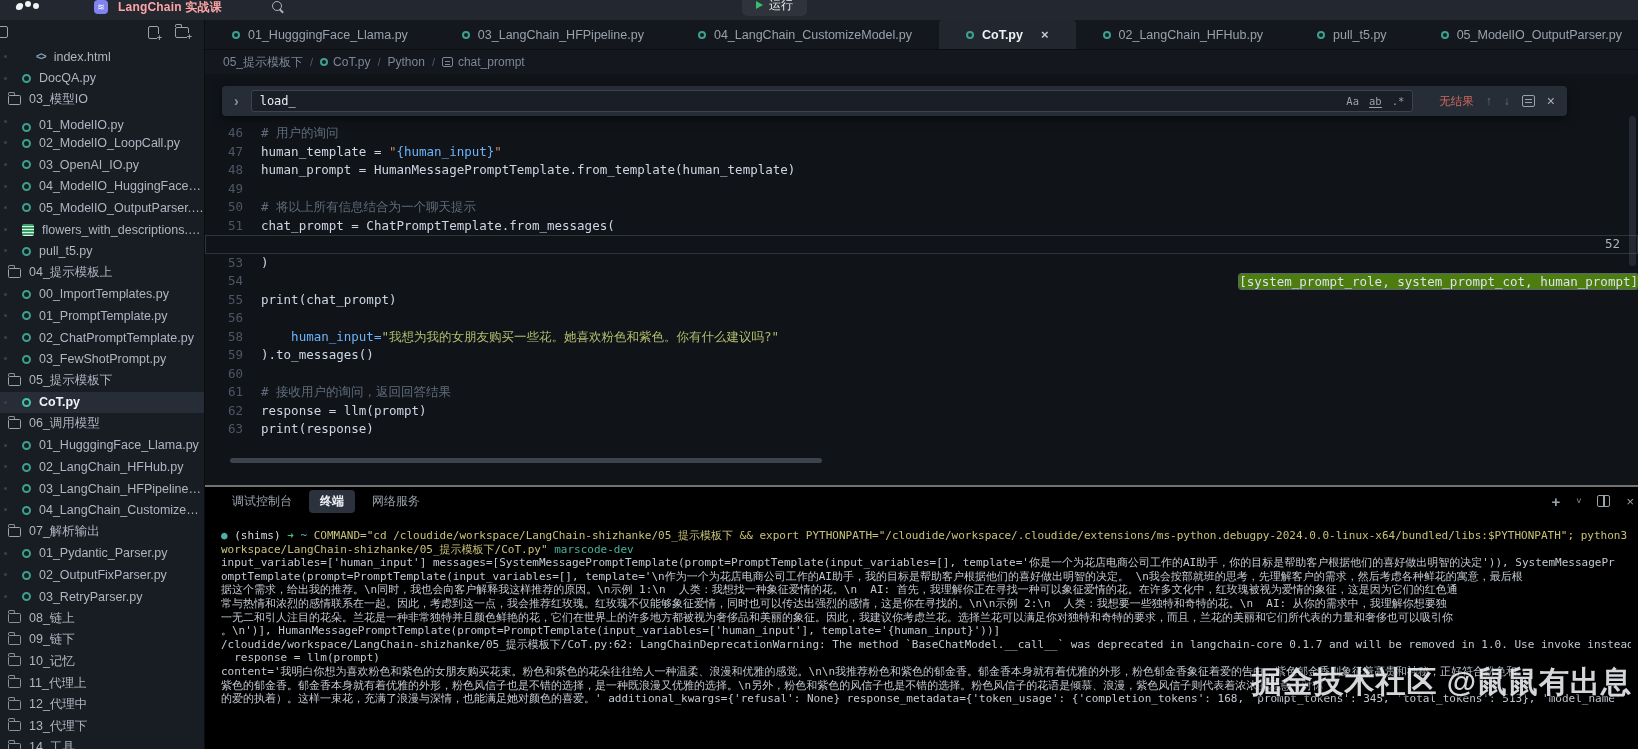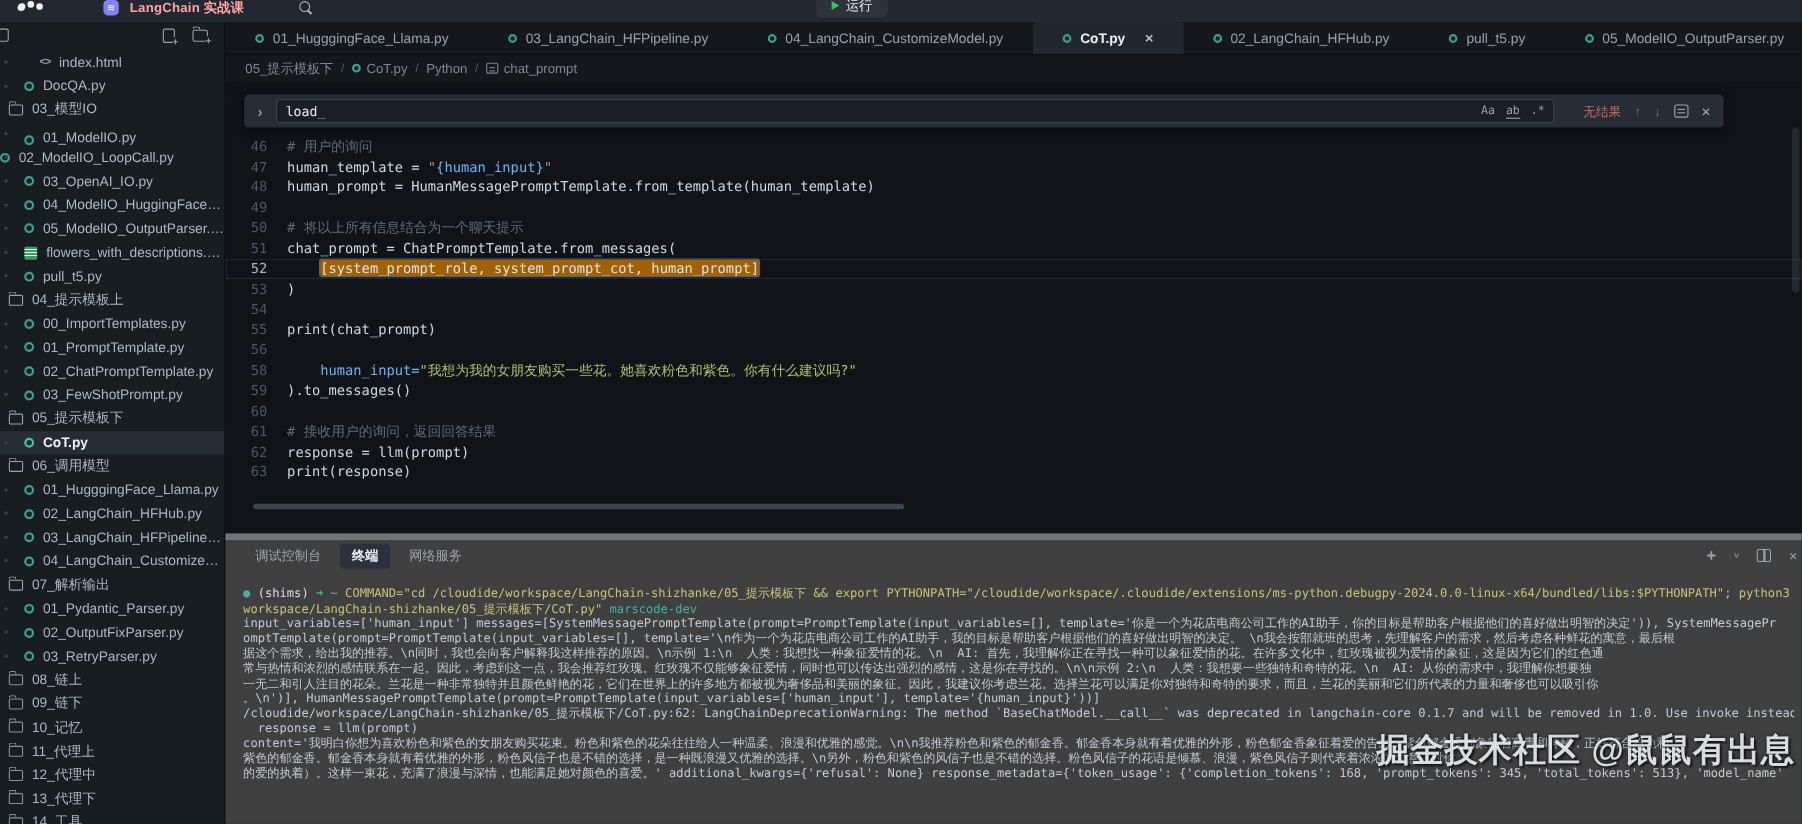--- a/index.html
+++ b/index.html
@@ -59,49 +59,49 @@
   .bc-sep { color:#555d68; font-size:11px; }
   .bc .fi-py { width:8px; height:8px; }
   .bc-sym { width:11px; height:10px; border:1.2px solid #7d8695; border-radius:2px; position:relative; }
   .bc-sym::after { content:""; position:absolute; left:2px; top:3px; right:2px; height:1.2px; background:#7d8695; box-shadow:0 3px 0 #7d8695; }
   .bc-item { display:flex; align-items:center; gap:5px; }
 
   
   .editor { position:absolute; left:205px; top:74px; width:1433px; height:411px; background:#101419; overflow:hidden; z-index:5; }
   .code { position:absolute; left:0; top:50px; width:100%; font-family:"DejaVu Sans Mono", monospace; font-size:12.5px; line-height:18.5px; }
   .cl { display:flex; height:18.5px; white-space:pre;align-items:flex-end; }
-  .cl.cur { box-shadow: inset 0 0 0 1px #2d3440; }
+  .cl.cur { box-shadow: inset 0 0 0 1px #2d3440; flex-direction: column; }
   .ln { flex:0 0 38px; text-align:right; color:#4d5666; margin-right:18px; user-select:none; }
   .cl.cur .ln { color:#aab4c0; }
   .ct { color:#cfd6e3; }
   .c-plain { color:#cfd6e3; }
   .c-comment { color:#5f6b7a; }
   .c-str { color:#b3bd6d; }
   .c-str2 { color:#c98a6d; }
   .c-var { color:#6cb3fa; }
   .c-param { color:#6cb3fa; }
-  .c-sel { background:#a16207; outline:1px solid #576273; border-radius:2px; color:#dbe2ee; }
+  .c-sel { background:#4d7c0f; outline:1px solid #576273; border-radius:2px; color:#dbe2ee; }
   .hscroll { position:absolute; left:25px; top:384px; width:592px; height:5px; background:#3c434d; border-radius:3px; }
   .vscroll { position:absolute; right:2px; top:42px; width:7px; height:150px; background:rgba(110,120,135,.22); border-radius:4px; }
 
   
   .findbar { position:absolute; left:17px; top:12px; width:1345px; height:30px; background:#272d37; border-radius:4px; box-shadow:0 3px 10px rgba(0,0,0,.55); display:flex; align-items:center; gap:12px; padding:0 12px; z-index:8; }
   .find-chevron { color:#8a929d; font-size:14px; font-weight:700; }
   .find-input { flex:1; height:22px; background:#1a1e26; border:1px solid #3a4250; border-radius:3px; display:flex; align-items:center; padding:0 8px; gap:10px; }
   .find-input input { flex:1; background:transparent; border:none; outline:none; color:#e8ecf2; font-family:"DejaVu Sans Mono", monospace; font-size:12px; }
   .fopt { color:#9aa3ad; font-size:10.5px; font-family:"DejaVu Sans Mono", monospace; }
   .fopt.ww { border-bottom:1px solid #9aa3ad; }
   .find-results { color:#cf6a5f; font-size:11.5px; margin-left:14px; white-space:nowrap; }
   .find-nav { color:#6b7380; font-size:12px; }
   .icon-inselect { width:13px; height:12px; border:1.3px solid #9aa3ad; border-radius:2px; position:relative; }
   .icon-inselect::after { content:""; position:absolute; left:2px; top:2.5px; right:2px; height:1.2px; background:#9aa3ad; box-shadow:0 3px 0 #9aa3ad; }
   .find-close { color:#aab2bd; font-size:14px; }
 
   
-  .panel { position:absolute; left:205px; top:485px; width:1433px; height:264px; background:#404040; border-top:6px solid #737373; overflow:hidden; z-index:5; }
+  .panel { position:absolute; left:205px; top:485px; width:1433px; height:264px; background:#000000; border-top:2px solid #737373; overflow:hidden; z-index:5; }
   .panel-tabs { height:28px; display:flex; align-items:center; gap:6px; padding-left:16px; }
   .ptab { font-size:12px; color:#9aa3ad; padding:3px 11px; border-radius:4px; white-space:nowrap; }
   .ptab.active { background:#2c323d; color:#eef1f6; font-weight:700; }
   .panel-actions { margin-left:auto; display:flex; align-items:center; gap:16px; padding-right:4px; color:#9aa3ad; }
   .pa-plus { font-size:15px; font-weight:700; }
   .pa-caret { font-size:9px; }
   .terminal { position:absolute; left:16px; top:42px; width:1410px; bottom:0; font-family:"DejaVu Sans Mono", monospace; font-size:11px; line-height:13.6px; overflow:hidden; }
   .tl { white-space:pre; overflow:hidden; }
   .t-dot { color:#4db0a8; }
   .t-plain { color:#d8dde4; }
@@ -150,21 +150,21 @@
         <span class="tlabel">DocQA.py</span>
       </div>
       <div class="trow" style="padding-left: 8px;">
         <span class="fi fi-folder-open"></span>
         <span class="tlabel">03_模型IO</span>
       </div>
       <div class="trow dotted" style="padding-left: 22px; align-items: flex-end;">
         <span class="fi fi-py"></span>
         <span class="tlabel">01_ModelIO.py</span>
       </div>
-      <div class="trow dotted" style="">
+      <div class="trow dotted" style="padding-left: 22px;">
         <span class="fi fi-py"></span>
         <span class="tlabel">02_ModelIO_LoopCall.py</span>
       </div>
       <div class="trow dotted" style="padding-left: 22px;">
         <span class="fi fi-py"></span>
         <span class="tlabel">03_OpenAI_IO.py</span>
       </div>
       <div class="trow dotted" style="padding-left: 22px;">
         <span class="fi fi-py"></span>
         <span class="tlabel">04_ModelIO_HuggingFace.py</span>

